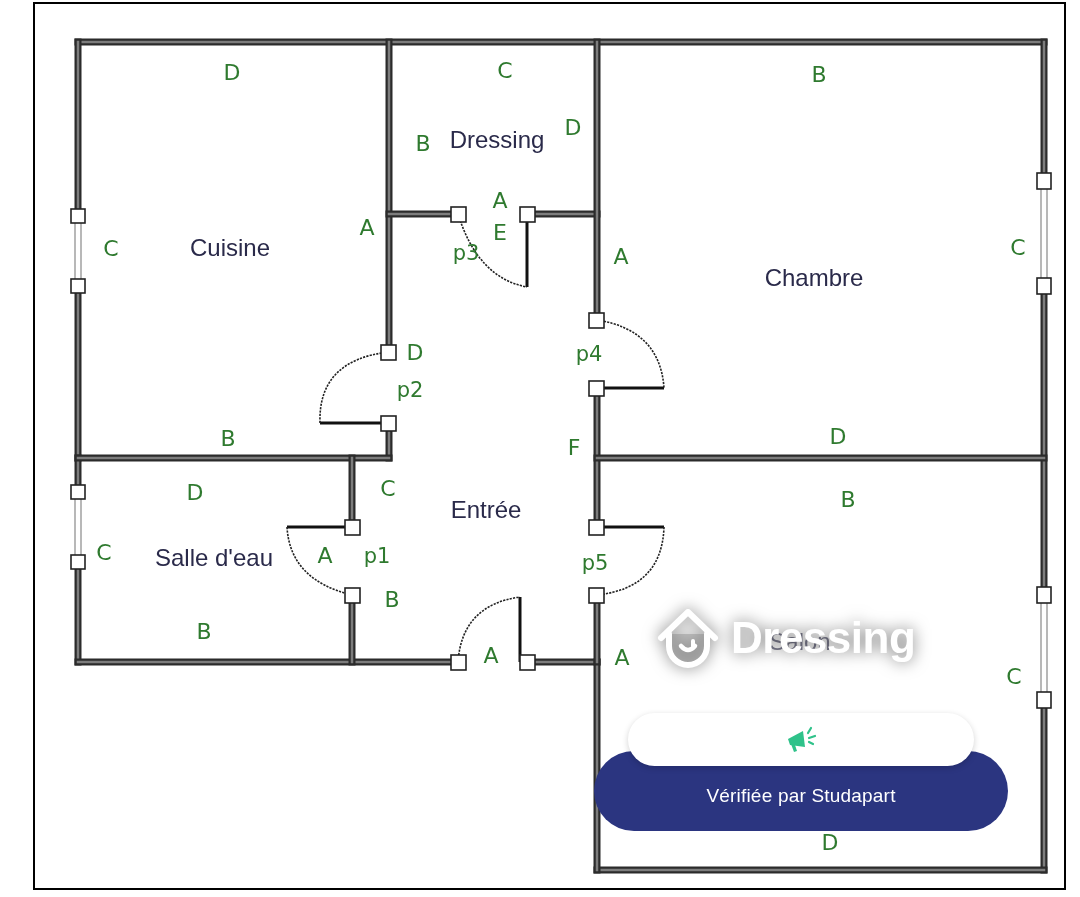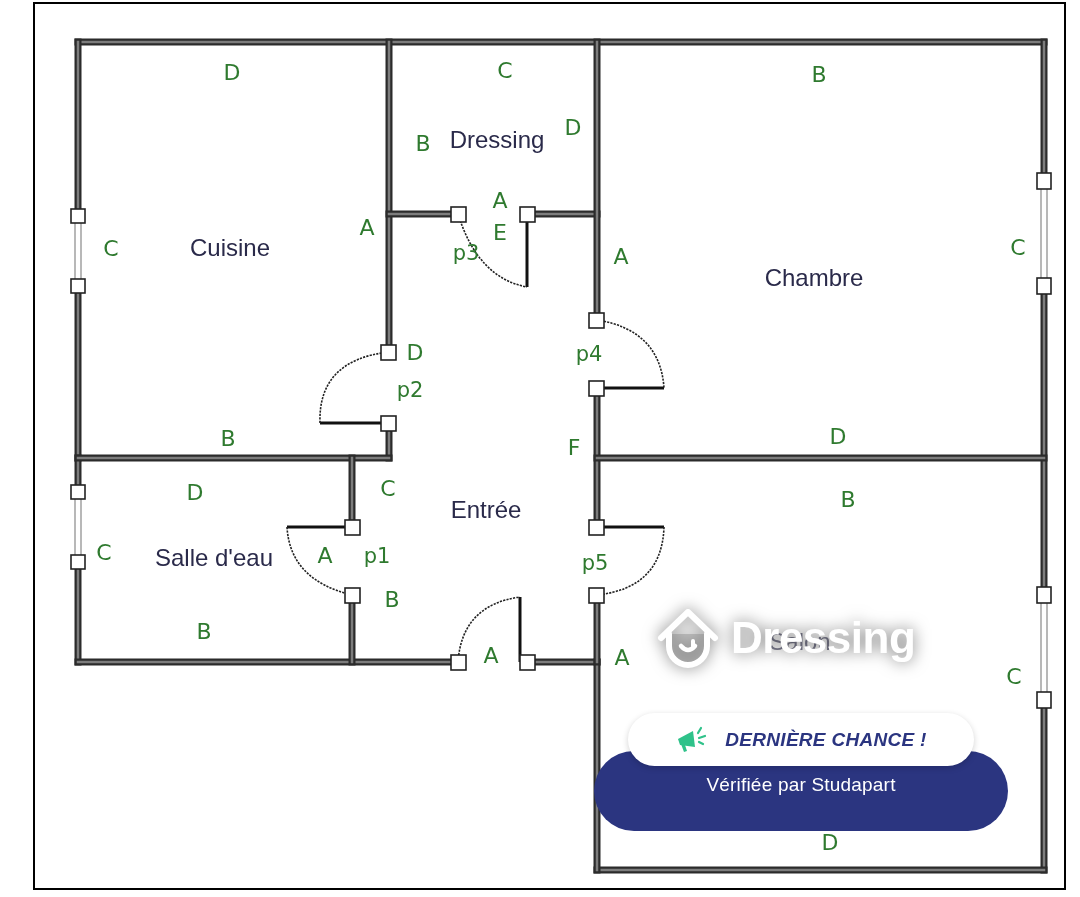--- a/index.html
+++ b/index.html
@@ -11,21 +11,21 @@
   .door-leaf { stroke: #111; stroke-width: 3; fill: none; }
   .door-arc { stroke: #222; stroke-width: 1.6; fill: none; stroke-dasharray: 2.2 1.2; }
   .jamb { fill: #fff; stroke: #222; stroke-width: 1.6; }
   .win-line { stroke: #9a9a9a; stroke-width: 1.4; }
   .room-label { font-family: "Liberation Sans", sans-serif; font-size: 24px; fill: #2a2a4a; }
   .wall-tag { font-family: "DejaVu Sans", sans-serif; font-size: 22px; fill: #2f7a2f; }
   .door-tag { font-family: "DejaVu Sans", sans-serif; font-size: 21px; fill: #2f7a2f; }
 
   .watermark { position: absolute; left: 655px; top: 606px; height: 64px; display: flex; align-items: center; gap: 10px; color: #fff; filter: drop-shadow(0 0 8px rgba(0,0,0,0.55)); }
   .watermark .wm-text { font-family: "Liberation Sans", sans-serif; font-size: 44px; font-weight: 700; letter-spacing: -0.5px; }
-  .pill-blue { position: absolute; left: 594px; top: 751px; width: 414px; height: 80px; border-radius: 40px; background: #2b3580; display: flex; align-items: flex-end; justify-content: center; padding-bottom: 35px; box-sizing: border-box; }
+  .pill-blue { position: absolute; left: 594px; top: 751px; width: 414px; height: 80px; border-radius: 40px; background: #2b3580; display: flex; align-items: flex-end; justify-content: center; padding-bottom: 24px; box-sizing: border-box; }
   .pill-blue span { color: #ffffff; font-family: "Liberation Sans", sans-serif; font-size: 19px; letter-spacing: 0.2px; }
   .pill-white { position: absolute; left: 628px; top: 713px; width: 346px; height: 53px; border-radius: 27px; background: #ffffff; box-shadow: 0 2px 6px rgba(0,0,0,0.18); display: flex; align-items: center; justify-content: center; gap: 18px; }
   .pill-white .label { font-family: "Liberation Sans", sans-serif; font-size: 19px; font-weight: 700; font-style: italic; color: #2b3580; letter-spacing: 0.3px; }
 </style>
 </head>
 <body>
 
 <div class="frame"></div>
 
 <svg class="plan" width="1080" height="897" viewBox="0 0 1080 897">
@@ -224,14 +224,13 @@
 </div>
 
 <div class="pill-white">
   <svg width="32" height="28" viewBox="0 0 32 28">
     <path d="M3,13 L18,5 L20,21 L5,19 Z" fill="#2fc28a"></path>
     <path d="M6,18 L9,26 L12,25 L10,19 Z" fill="#2fc28a"></path>
     <line x1="23" y1="7" x2="26" y2="2" stroke="#2fc28a" stroke-width="2.2" stroke-linecap="round"></line>
     <line x1="24" y1="12" x2="30" y2="10" stroke="#2fc28a" stroke-width="2.2" stroke-linecap="round"></line>
     <line x1="24" y1="16" x2="28" y2="18" stroke="#2fc28a" stroke-width="2.2" stroke-linecap="round"></line>
   </svg>
-  <span class="label">DERNIÈRE CHANCE !</span>
 </div>
 
 </body></html>

